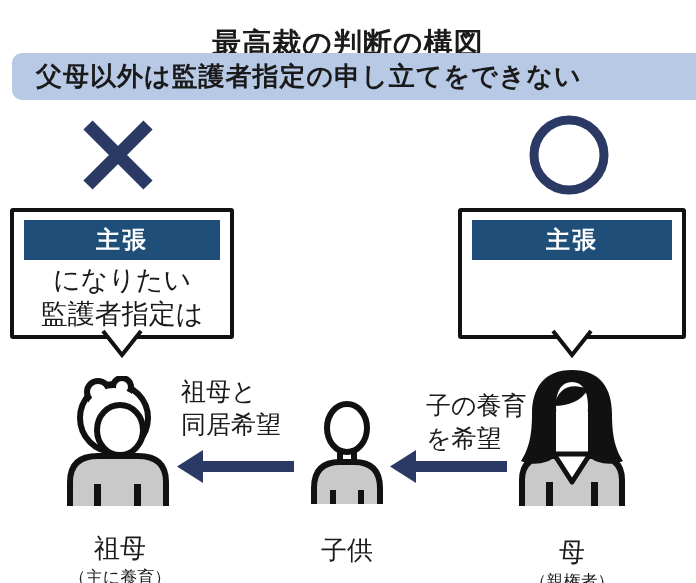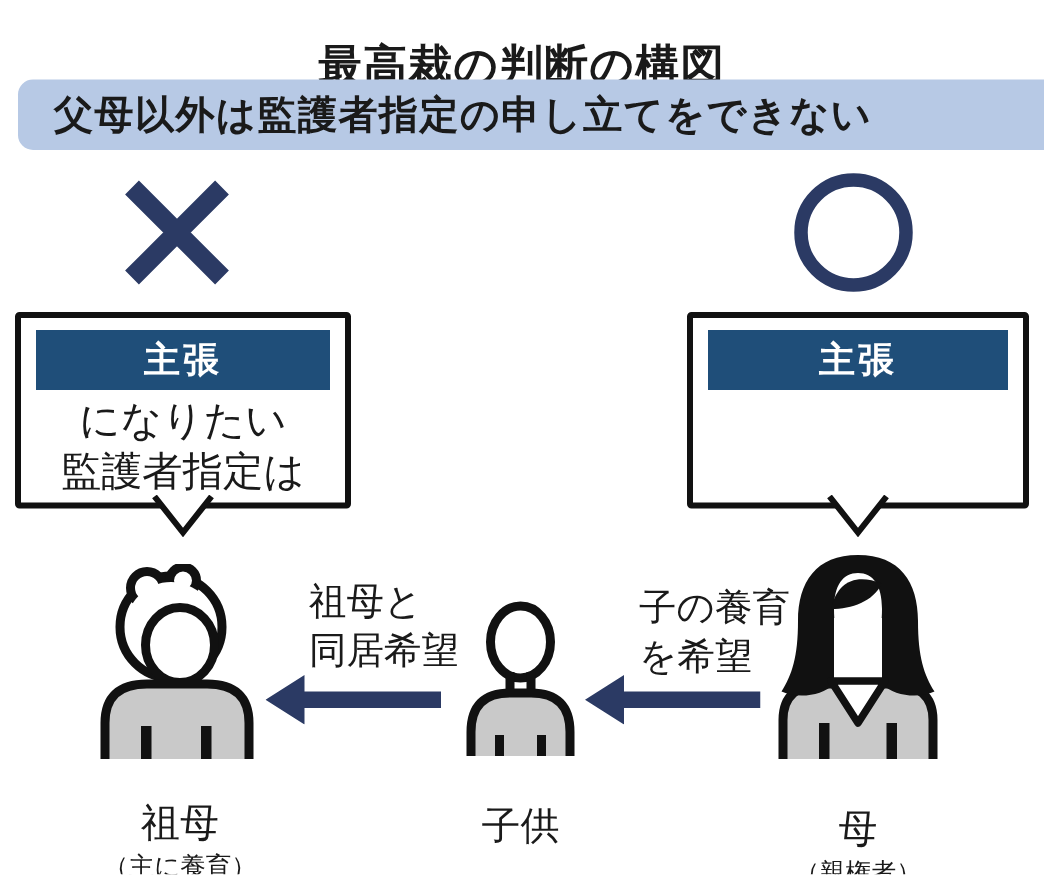--- a/index.html
+++ b/index.html
@@ -41,21 +41,21 @@
   .person{position:absolute;}
   .person-grandmother{left:62px;top:376px;width:112px;height:130px;}
   .person-child{left:308px;top:400px;width:78px;height:104px;}
   .person-mother{left:512px;top:366px;width:120px;height:140px;}
 
   .arrow{position:absolute;width:117px;height:33px;}
   .arrow-child-to-grandmother{left:177px;top:450px;}
   .arrow-mother-to-child{left:390px;top:450px;}
 
   .arrow-label{position:absolute;font-size:25px;line-height:33px;text-align:left;}
-  .arrow-label-1{left:181px;top:385px;margin-left:25px;}
+  .arrow-label-1{left:181px;top:375px;}
   .arrow-label-2{left:392px;top:389px;margin-left:34px;}
 
   .plabel{position:absolute;text-align:center;font-size:26px;line-height:30px;margin-top:29px;}
   .plabel .sub{font-size:17px;}
   .plabel-grandmother{left:28px;top:504px;width:184px;}
   .plabel-child{left:287px;top:506px;width:120px;}
   .plabel-mother{left:492px;top:508px;width:160px;}
 </style>
 </head>
 <body>

